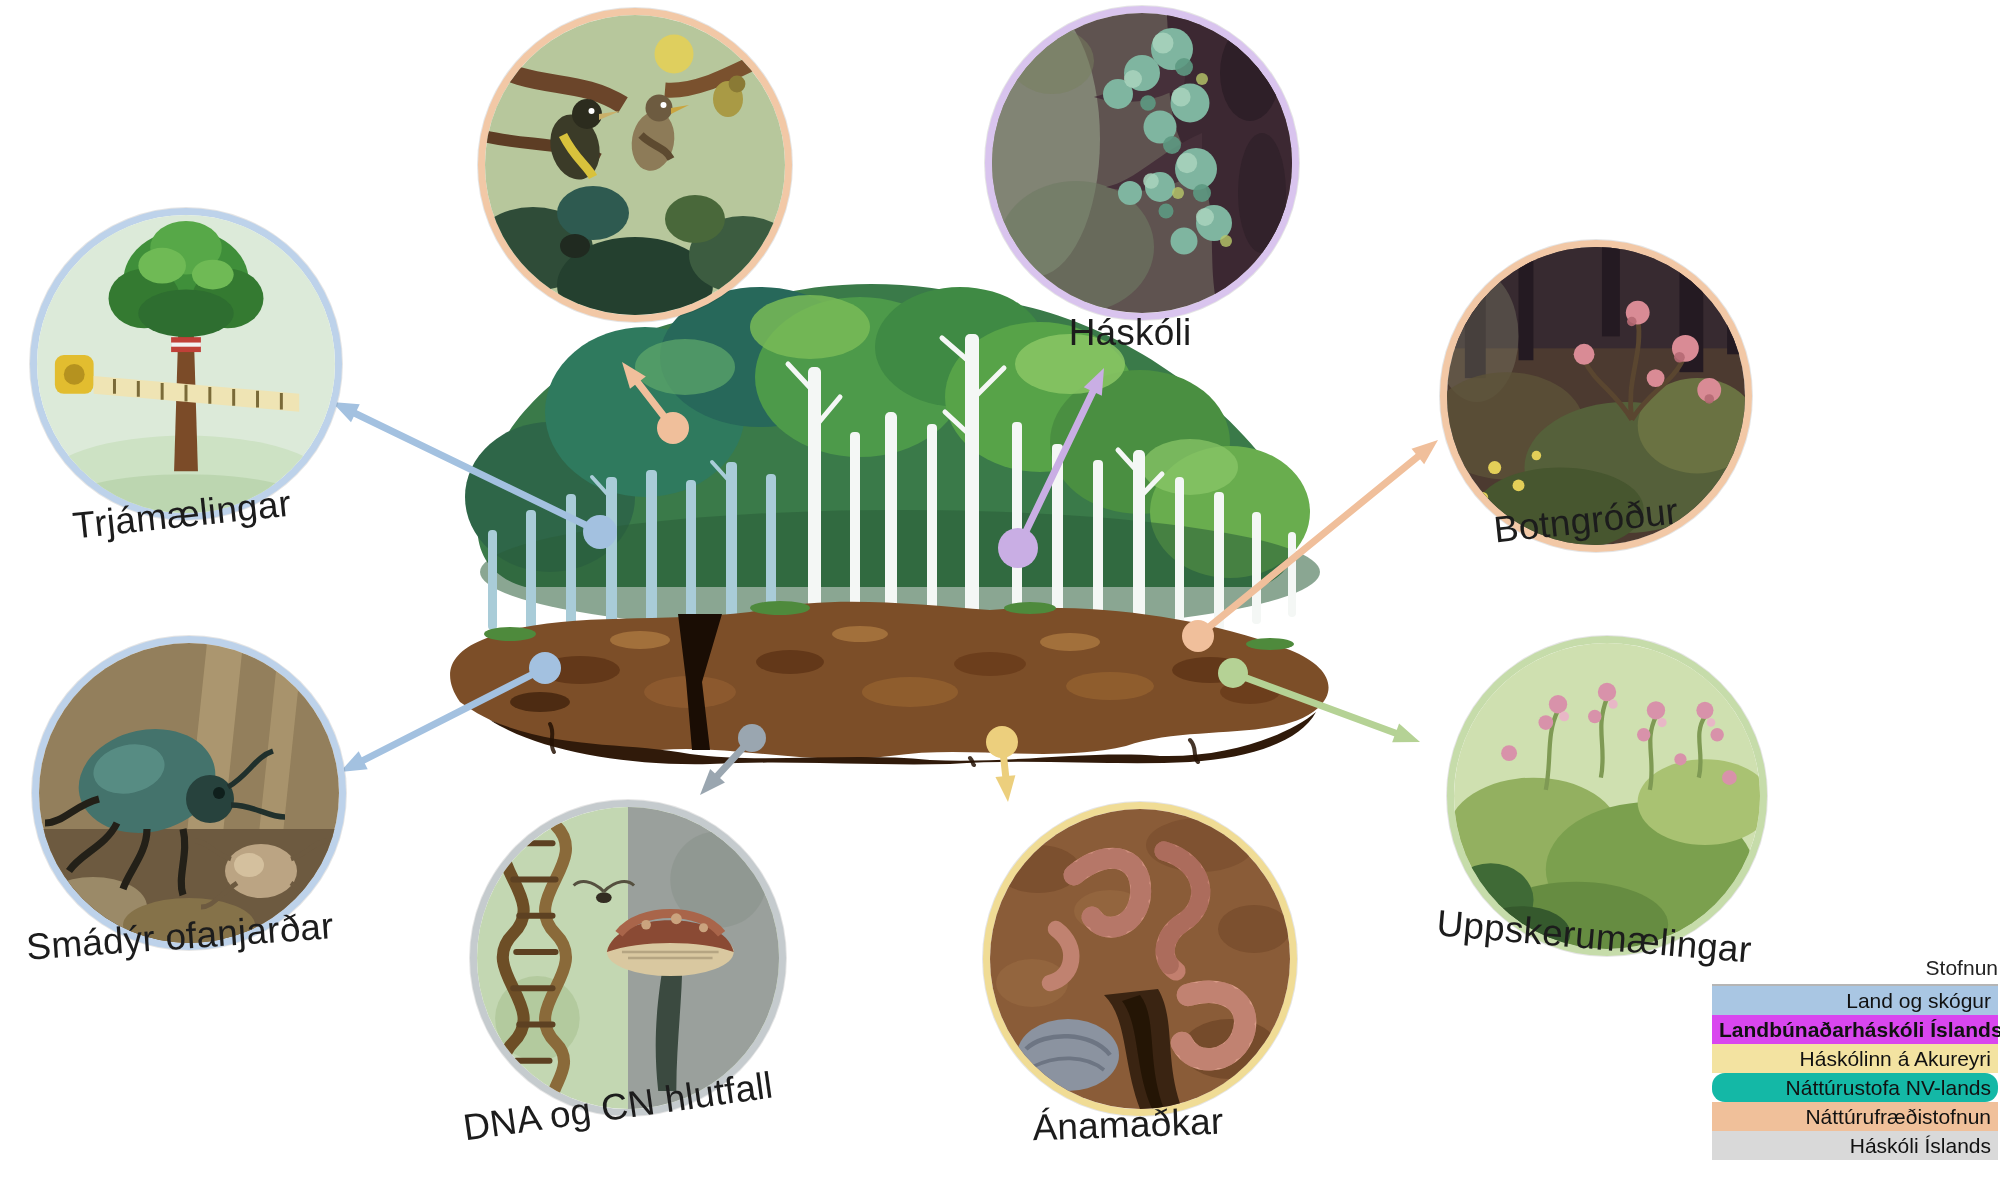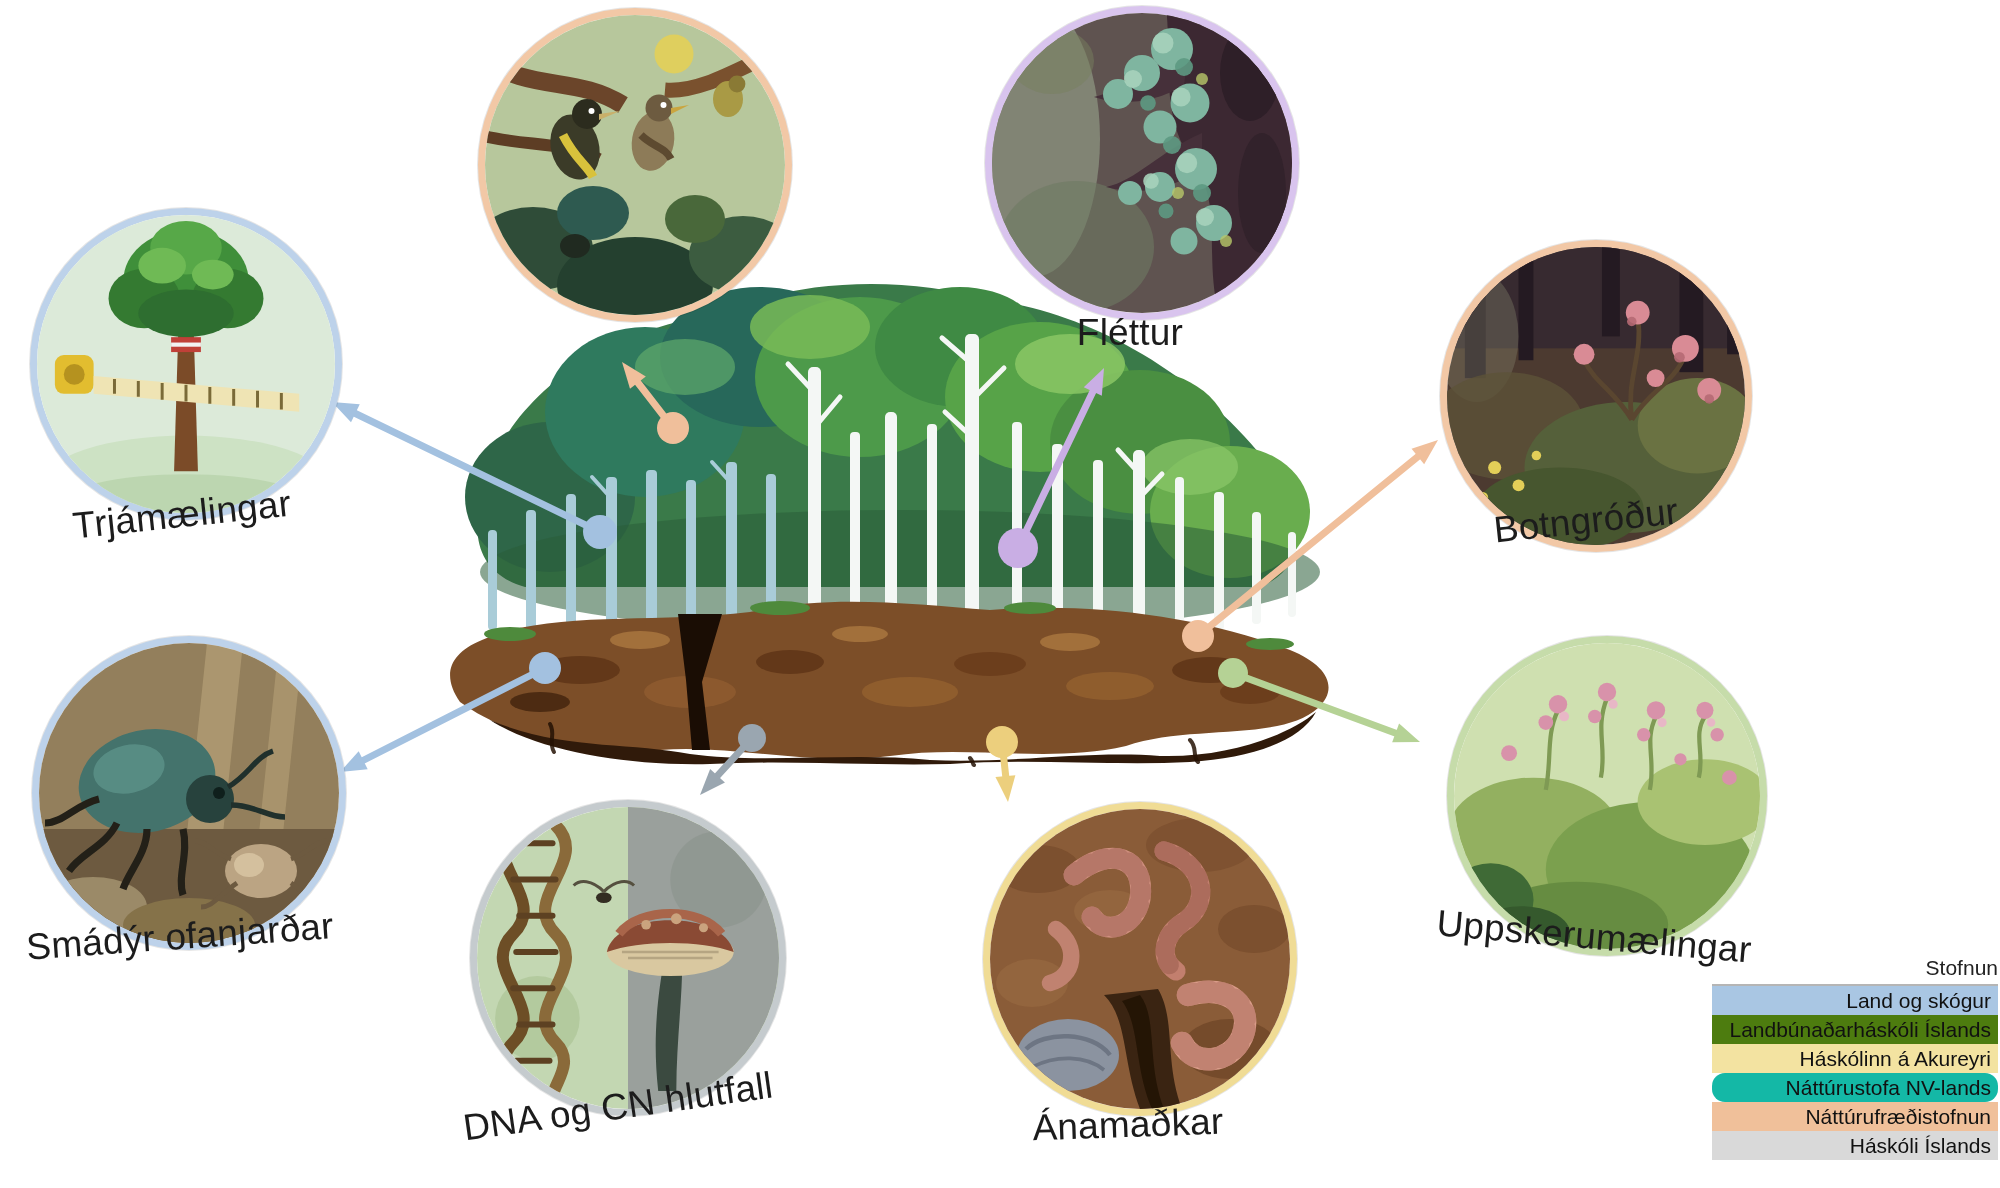--- a/index.html
+++ b/index.html
@@ -221,21 +221,21 @@
         <circle cx="70" cy="60" r="3"></circle>
           <circle cx="58" cy="66" r="2.5"></circle>
       </g>
       <g fill="#b8c86a" opacity="0.8">
         <circle cx="70" cy="22" r="2"></circle>
           <circle cx="62" cy="60" r="2"></circle>
           <circle cx="78" cy="76" r="2"></circle>
       </g>
     </svg>
   </div>
-  <div class="node-label" style="left:900px;top:312px;">Fléttur</div>
+  <div class="node-label" style="left:900px;top:312px;">Háskóli</div>
 
   <div class="node-circle" style="left: 30px; top: 208px; width: 298px; height: 298px; border-color: rgb(189, 210, 234);">
     <svg viewBox="0 0 100 100" preserveAspectRatio="xMidYMid slice">
       <rect width="100" height="100" fill="#dcead9"></rect>
       <ellipse cx="50" cy="90" rx="48" ry="16" fill="#cde2c4"></ellipse>
       <ellipse cx="50" cy="97" rx="42" ry="10" fill="#bcd6b0"></ellipse>
       <path d="M47.5,36 L46,86 L54,86 L52.5,36 Z" fill="#7b4b28"></path>
       <ellipse cx="50" cy="22" rx="21" ry="17" fill="#3f8f3a"></ellipse>
       <ellipse cx="36" cy="28" rx="12" ry="10" fill="#347a31"></ellipse>
       <ellipse cx="64" cy="28" rx="12" ry="10" fill="#347a31"></ellipse>
@@ -434,21 +434,21 @@
         <path d="M22,40 C30,46 28,56 20,58" stroke="#c08270" stroke-width="5.5"></path>
       </g>
     </svg>
   </div>
   <div class="node-label" style="left:898px;top:1104px;transform:rotate(-2deg);">Ánamaðkar</div>
 
   <div class="legend">
     <div class="legend-title">Stofnun</div>
     <div class="legend-rows">
       <div class="legend-row" style="background: rgb(169, 198, 227);">Land og skógur</div>
-      <div class="legend-row" style="background: #4d7c0f;">Landbúnaðarháskóli Íslands</div>
+      <div class="legend-row" style="background: #d946ef; font-weight: bold;">Landbúnaðarháskóli Íslands</div>
       <div class="legend-row" style="background: rgb(243, 227, 161); padding-left: 6px;">Háskólinn á Akureyri</div>
       <div class="legend-row" style="background: #14b8a6; border-radius: 13px;">Náttúrustofa NV-lands</div>
       <div class="legend-row" style="background: rgb(240, 192, 154);">Náttúrufræðistofnun</div>
       <div class="legend-row" style="background: rgb(217, 217, 217);">Háskóli Íslands</div>
     </div>
   </div>
 
 </div>
 
 </body></html>

